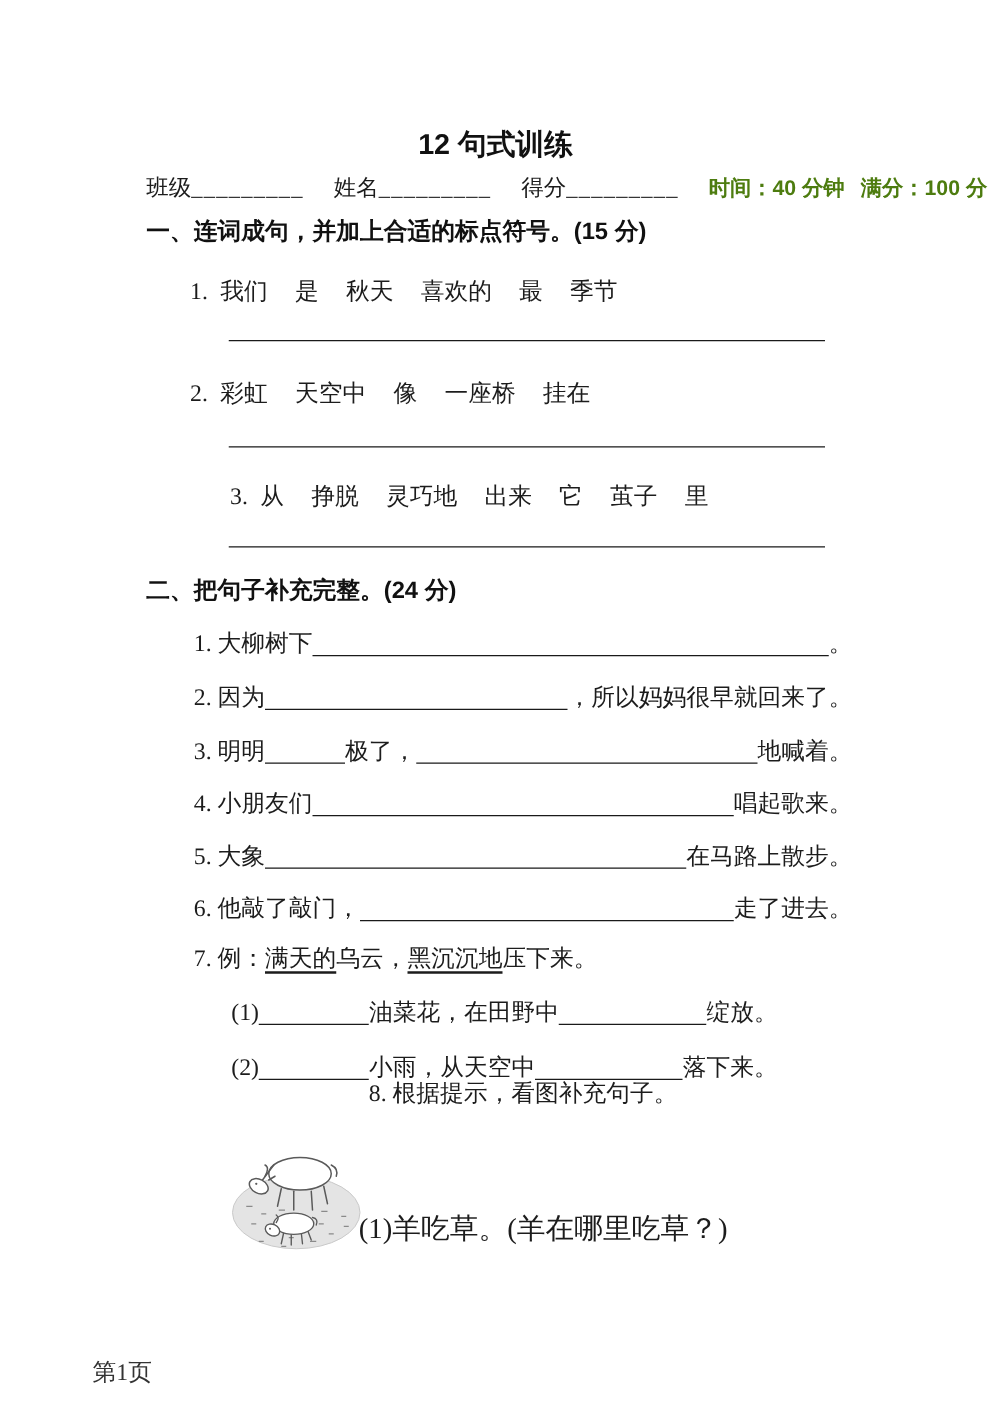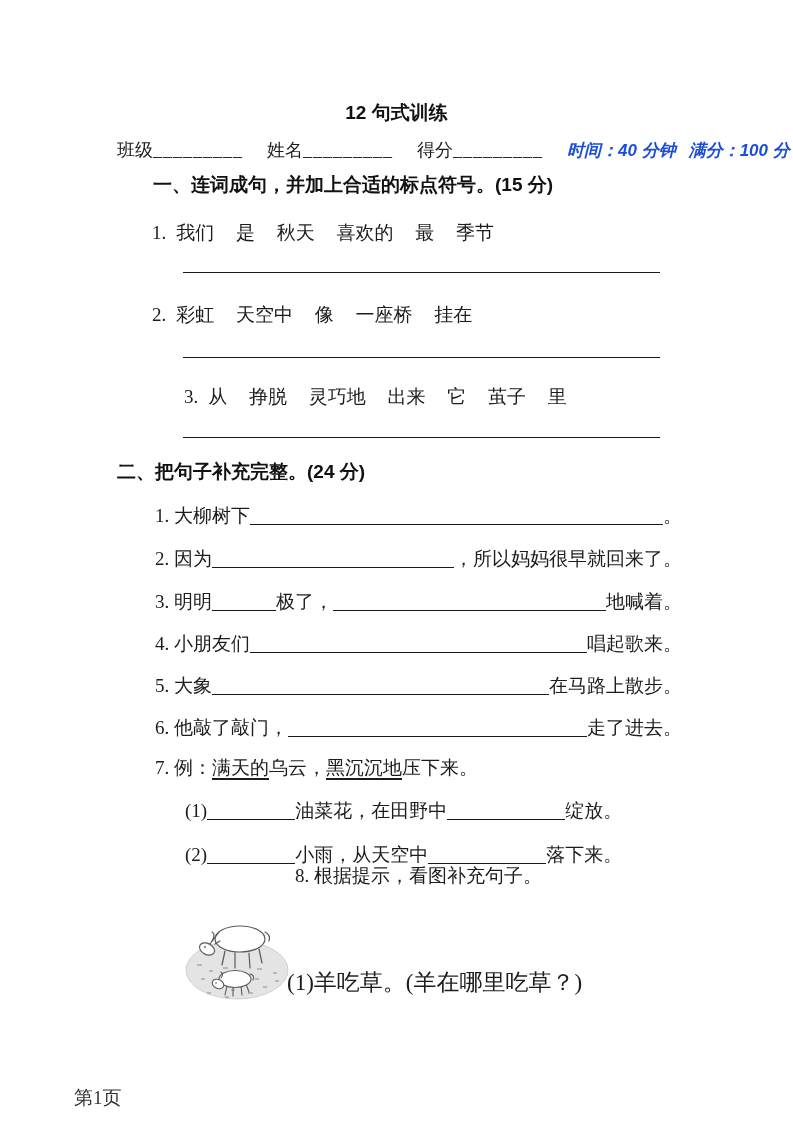--- a/index.html
+++ b/index.html
@@ -9,21 +9,21 @@
     background:#ffffff;
     font-family:"Liberation Serif","DejaVu Serif",serif;
     color:#1c1c1c;
     overflow:hidden;
   }
   .abs{position:absolute;}
   .title{
     top:100px;left:0;width:100%;
     text-align:center;
     font-family:"Liberation Sans","DejaVu Sans",sans-serif;
-    font-weight:bold;font-size:19px;color:#111;
+    font-weight:bold;font-size:23px;color:#111;
     margin:0;
   }
   .header-row{
     top:138px;left:117px;width:596px;
     display:flex;align-items:baseline;gap:24px;
     font-size:18px;white-space:nowrap;
   }
   .field{display:flex;align-items:baseline;}
   .fline{letter-spacing:1px;}
   .exam-info{
@@ -81,27 +81,27 @@
         <span class="fline">_________</span>
     </div>
     <div class="field">
       <span>姓名</span>
         <span class="fline">_________</span>
     </div>
     <div class="field">
       <span>得分</span>
         <span class="fline">_________</span>
     </div>
-    <div class="exam-info" style="color: #1d4ed8; font-style: italic;">
+    <div class="exam-info" style="color: #4d7c0f;">
       <span>时间：40 分钟</span>
       <span>满分：100 分</span>
     </div>
   </div>
 
-  <div class="abs sec-heading" style="top:172px;margin-left:36px;">一、连词成句，并加上合适的标点符号。(15 分)</div>
+  <div class="abs sec-heading" style="top:172px;">一、连词成句，并加上合适的标点符号。(15 分)</div>
 
   <div class="abs s1-item" style="top:220px;">
     <span class="s1-num">1.</span><span class="s1-words">我们 是 秋天 喜欢的 最 季节</span>
   </div>
   <div class="abs answer-line" style="top:252px;"></div>
 
   <div class="abs s1-item" style="top:302px;">
     <span class="s1-num">2.</span><span class="s1-words">彩虹 天空中 像 一座桥 挂在</span>
   </div>
   <div class="abs answer-line" style="top:337px;"></div>

